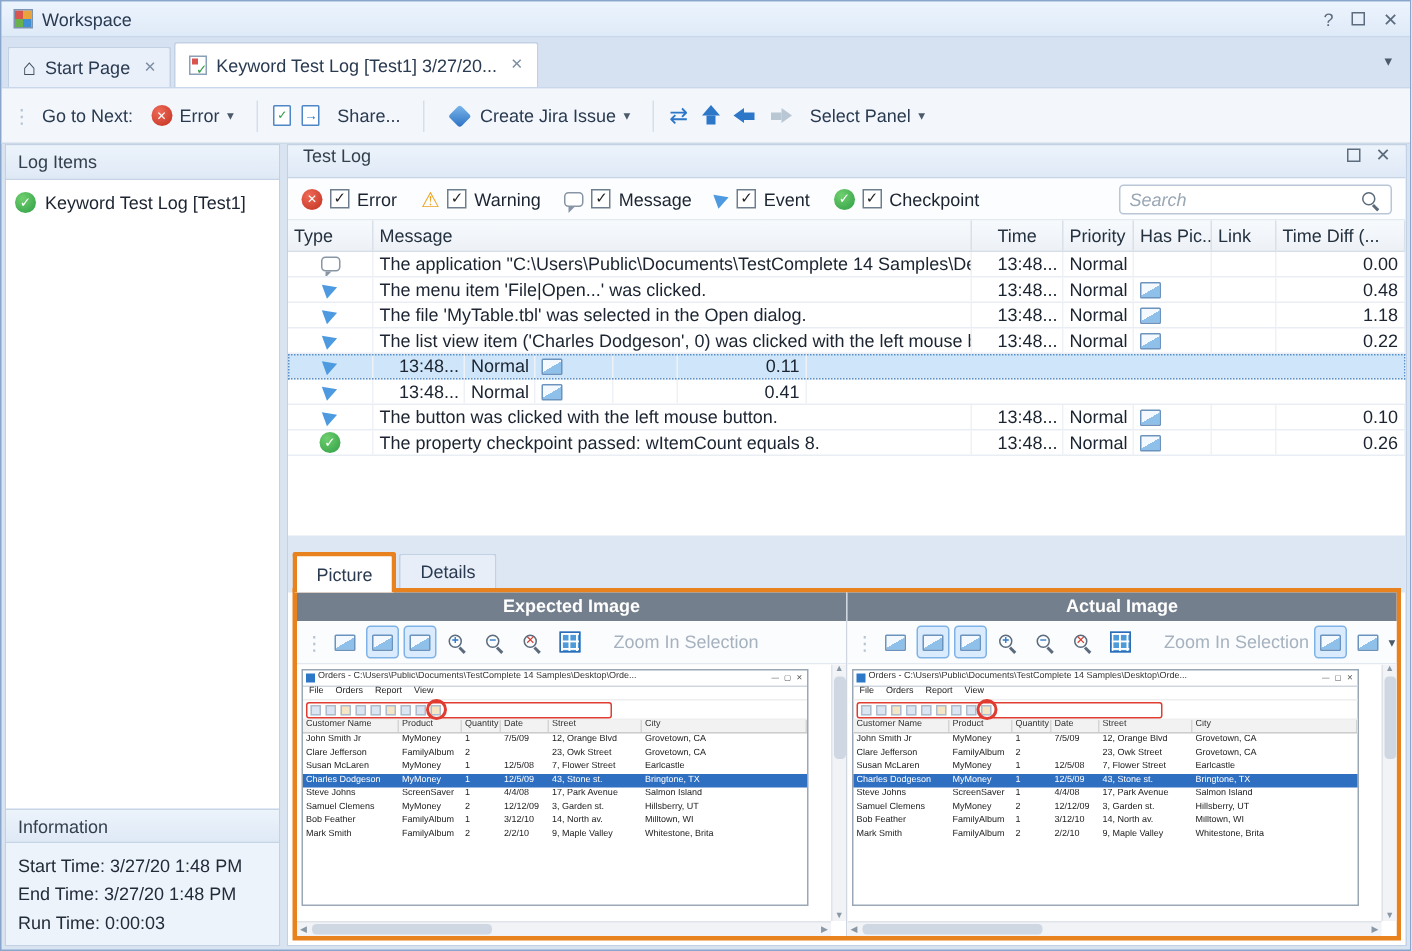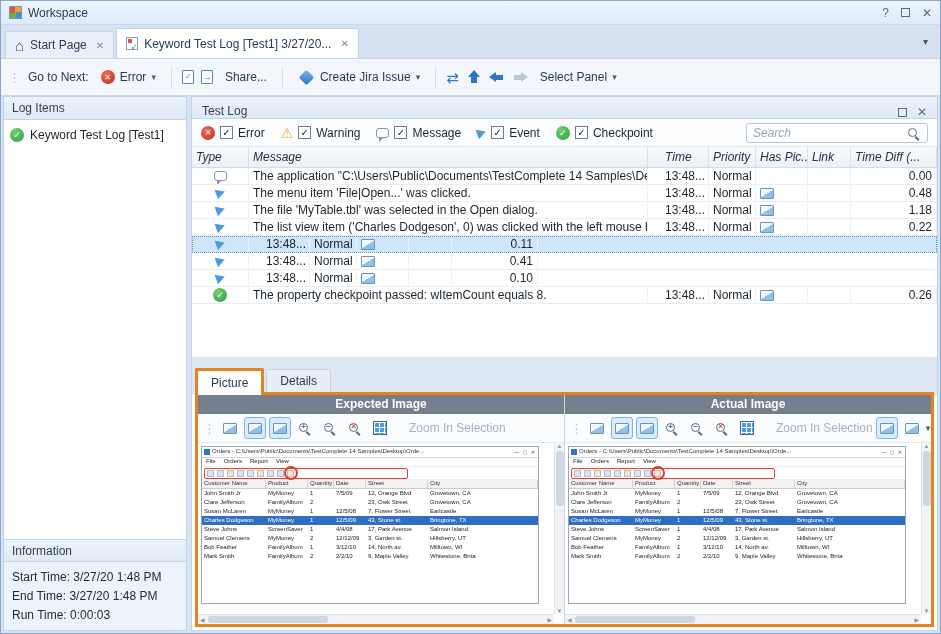--- a/index.html
+++ b/index.html
@@ -59,36 +59,36 @@
   
   .left-panel { position:absolute; left:2px; top:95px; width:184px; bottom:2px; background:#fff; border:1px solid #c3d1e4; display:flex; flex-direction:column; }
   .panel-header { height:23px; flex:none; background:linear-gradient(#ecf3fb,#dfe9f6); border-bottom:1px solid #c6d4e7; display:flex; align-items:center; padding:0 8px; color:#333f4d; }
   .tree { flex:1; background:#fff; padding-top:5px; overflow:hidden; }
   .tree-item { display:flex; align-items:center; gap:6px; padding:3px 6px; white-space:nowrap; }
   .info-header { border-top:1px solid #c6d4e7; }
   .info-body { height:68px; flex:none; background:#edf3fb; padding:6px 8px; line-height:19px; color:#222c38; }
 
   
   .main-panel { position:absolute; left:190px; top:95px; right:2px; bottom:2px; background:#fff; border:1px solid #c3d1e4; overflow:hidden; }
-  .tl-header { position:absolute; left:0; top:0; right:0; height:22px; background:linear-gradient(#ecf3fb,#dfe9f6); border-bottom:1px solid #c6d4e7; display:flex; align-items:flex-end; padding:0 10px; color:#333f4d; }
+  .tl-header { position:absolute; left:0; top:0; right:0; height:22px; background:linear-gradient(#ecf3fb,#dfe9f6); border-bottom:1px solid #c6d4e7; display:flex; align-items:flex-start; padding:0 10px; color:#333f4d; }
   .ph-controls { margin-left:auto; display:flex; gap:10px; align-items:center; color:#5c6b7d; }
 
   .filter-bar { position:absolute; left:0; top:22px; right:0; height:28px; background:#fcfdff; border-bottom:1px solid #e2e9f1; display:flex; align-items:center; padding:0 9px; }
   .filter-group { display:flex; align-items:center; gap:5px; margin-right:16px; }
   .checkbox { width:13px; height:13px; border:1px solid #6e7e8e; background:#fff; display:inline-flex; align-items:center; justify-content:center; font-size:10px; line-height:1; color:#222; flex:none; }
   .search-box { margin-left:auto; width:182px; height:20px; border:1px solid #b9c6d6; border-radius:3px; display:flex; align-items:center; padding:0 6px; background:#fff; }
   .search-input { border:none; outline:none; flex:1; min-width:0; font:12px "Liberation Sans",sans-serif; color:#3a4654; background:transparent; }
   .search-input::placeholder { font-style:italic; color:#9aa7b5; }
   .mag { position:relative; width:14px; height:14px; flex:none; }
   .mag::before { content:''; position:absolute; left:1px; top:2px; width:7px; height:7px; border:1px solid #5b6b7c; border-radius:50%; }
   .mag::after { content:''; position:absolute; left:9px; top:10px; width:5px; height:2px; background:#5b6b7c; transform:rotate(45deg); transform-origin:0 0; }
   .mag .sym { position:absolute; left:1px; top:1px; width:9px; text-align:center; font-size:8px; font-weight:bold; color:#2d77c8; font-style:normal; line-height:9px; }
   .mag.cross .sym { color:#cf3a2b; }
 
-  .lt-header { position:absolute; left:0; top:50px; right:0; height:21px; display:flex; background:linear-gradient(#f7fafd,#edf1f6); border-bottom:1px solid #d5dde6; color:#24313f;font-style:italic; }
+  .lt-header { position:absolute; left:0; top:50px; right:0; height:21px; display:flex; background:linear-gradient(#f7fafd,#edf1f6); border-bottom:1px solid #d5dde6; color:#24313f; }
   .hc { padding:3px 4px; border-right:1px solid #d9e0e9; overflow:hidden; white-space:nowrap; }
   .lt-body { position:absolute; left:0; top:71px; right:0; }
   .log-row { display:flex; height:17px; border-bottom:1px solid #e9eef4; align-items:stretch; }
   .log-row.selected { background:#cfe6fa; outline:1px dotted #5a8fc8; outline-offset:-1px; }
   .cell { padding:0 4px; border-right:1px solid #eef2f6; display:flex; align-items:center; overflow:hidden; white-space:nowrap; }
   .c-type { width:57px; justify-content:center; }
   .c-msg { flex:1; min-width:0; }
   .c-time { width:48px;margin-left:13px; }
   .c-pri { width:47px; }
   .c-pic { width:52px; }
@@ -373,20 +373,21 @@
         </span>
         <span class="cell c-link"></span>
         <span class="cell c-diff">0.41</span>
       </div>
         <div class="log-row type-event has-pic">
         <span class="cell c-type">
 
           <span class="event-icon ticon"></span>
 
         </span>
+        <span class="cell c-msg">The button was clicked with the left mouse button.</span>
         <span class="cell c-time">13:48...</span>
         <span class="cell c-pri">Normal</span>
         <span class="cell c-pic">
           <span class="photo-icon"></span>
         </span>
         <span class="cell c-link"></span>
         <span class="cell c-diff">0.10</span>
       </div>
         <div class="log-row type-checkpoint has-pic">
         <span class="cell c-type">

